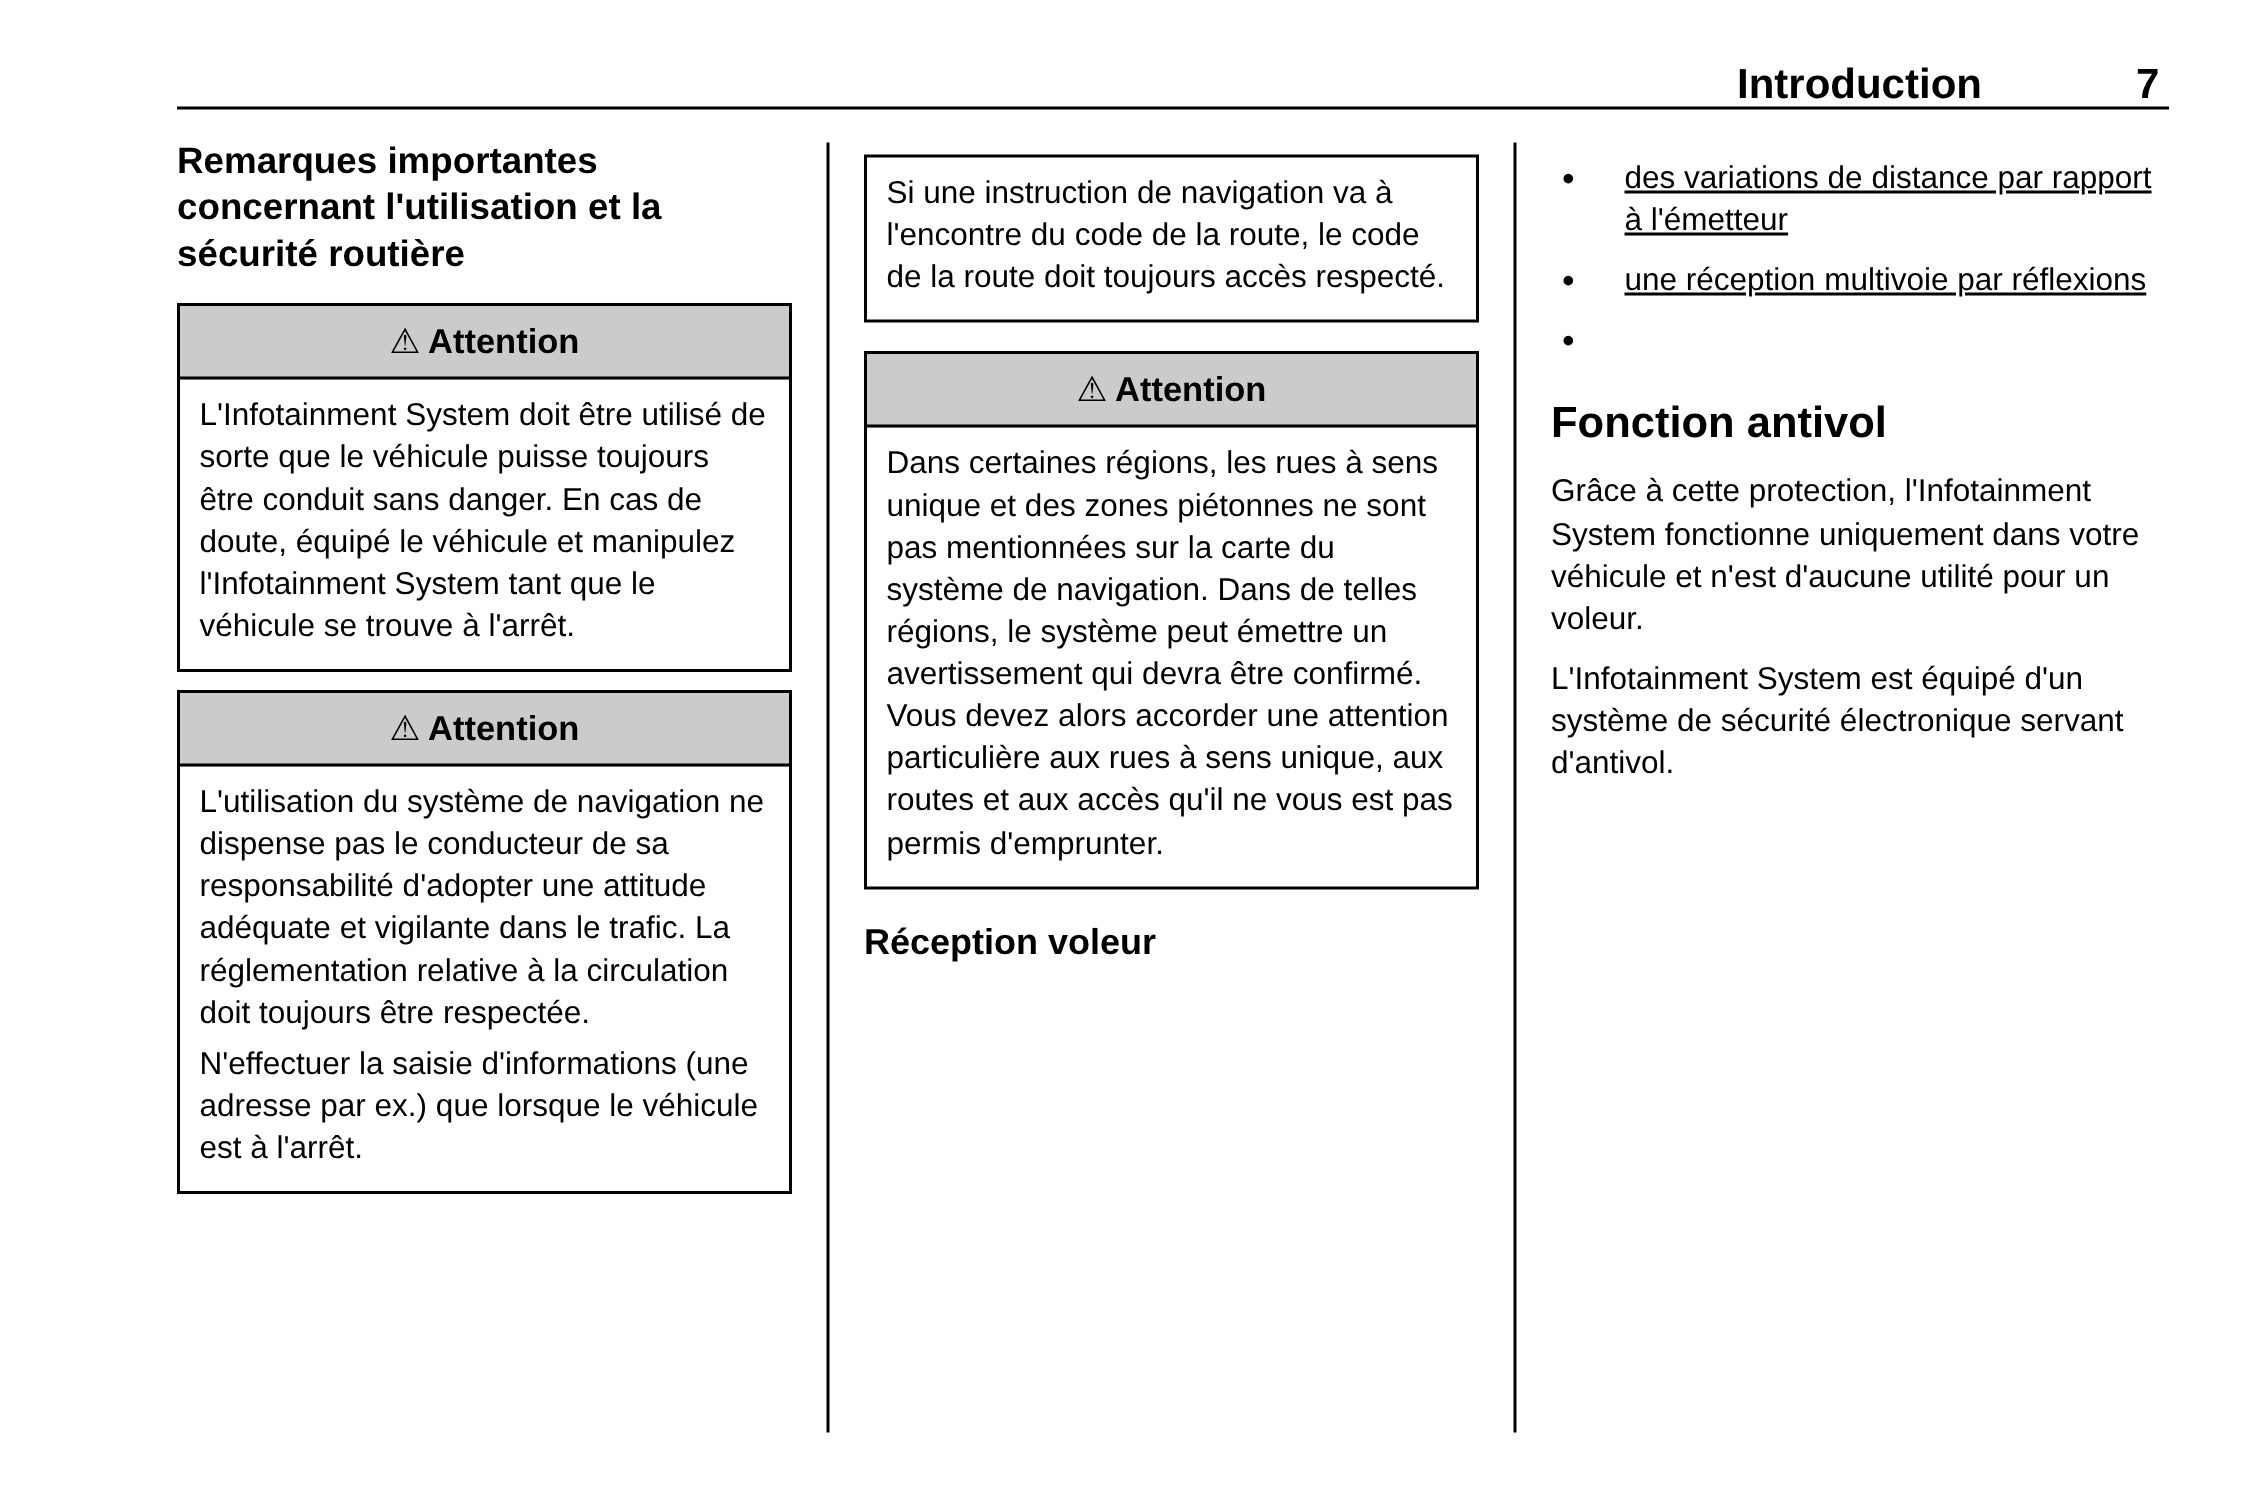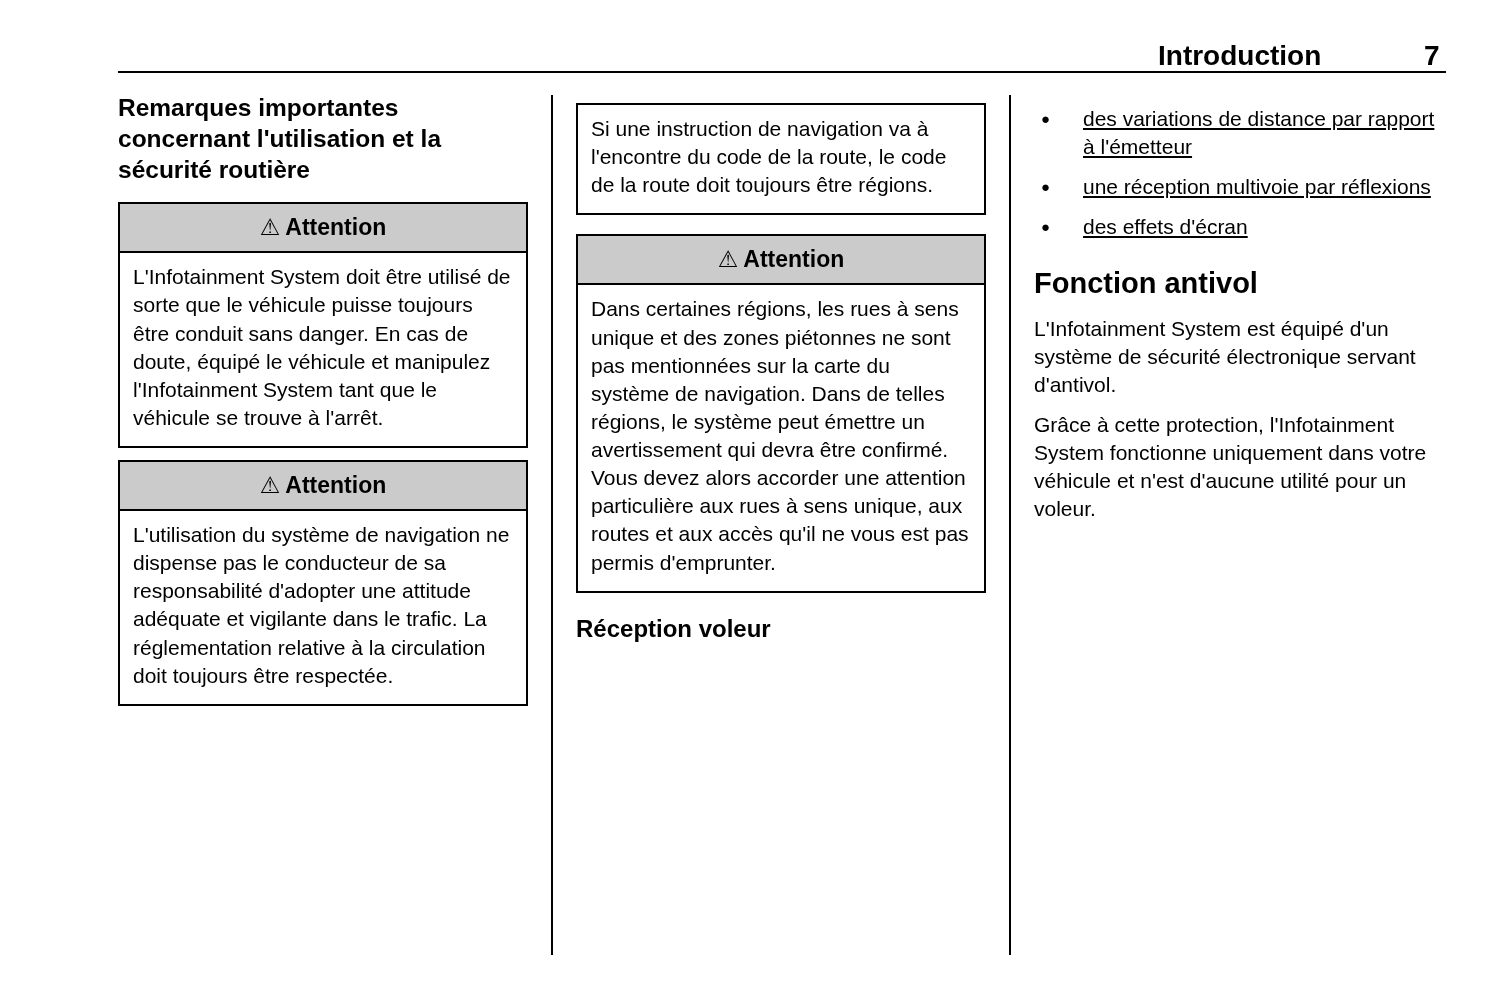--- a/index.html
+++ b/index.html
@@ -75,27 +75,28 @@
         <p>L'Infotainment System doit être utilisé de sorte que le véhicule puisse toujours être conduit sans danger. En cas de doute, équipé le véhicule et manipulez l'Infotainment System tant que le véhicule se trouve à l'arrêt.</p>
       </div>
     </div>
 
     <div class="warning-box">
       <div class="warning-header">
         <span class="warning-icon">⚠</span><span>Attention</span>
       </div>
       <div class="warning-body">
         <p>L'utilisation du système de navigation ne dispense pas le conducteur de sa responsabilité d'adopter une attitude adéquate et vigilante dans le trafic. La réglementation relative à la circulation doit toujours être respectée.</p>
+        <p>N'effectuer la saisie d'informations (une adresse par ex.) que lorsque le véhicule est à l'arrêt.</p>
       </div>
     </div>
   </section>
 
   <section class="col col2">
     <div class="note-box">
-      <p>Si une instruction de navigation va à l'encontre du code de la route, le code de la route doit toujours être régions.</p>
+      <p>Si une instruction de navigation va à l'encontre du code de la route, le code de la route doit toujours accès respecté.</p>
     </div>
 
     <div class="warning-box">
       <div class="warning-header">
         <span class="warning-icon">⚠</span><span>Attention</span>
       </div>
       <div class="warning-body">
         <p>Dans certaines régions, les rues à sens unique et des zones piétonnes ne sont pas mentionnées sur la carte du système de navigation. Dans de telles régions, le système peut émettre un avertissement qui devra être confirmé. Vous devez alors accorder une attention particulière aux rues à sens unique, aux routes et aux accès qu'il ne vous est pas permis d'emprunter.</p>
       </div>
     </div>
@@ -108,22 +109,21 @@
       <div class="bullet-item">
         <span class="bullet-marker">●</span>
         <span class="bullet-text">des variations de distance par rapport à l'émetteur</span>
       </div>
       <div class="bullet-item">
         <span class="bullet-marker">●</span>
         <span class="bullet-text">une réception multivoie par réflexions</span>
       </div>
       <div class="bullet-item">
         <span class="bullet-marker">●</span>
-        <span class="bullet-text">des effets d'écran</span>
       </div>
     </div>
 
     <h2 class="h2-heading">Fonction antivol</h2>
+    <p class="para">Grâce à cette protection, l'Infotainment System fonctionne uniquement dans votre véhicule et n'est d'aucune utilité pour un voleur.</p>
     <p class="para">L'Infotainment System est équipé d'un système de sécurité électronique servant d'antivol.</p>
-    <p class="para">Grâce à cette protection, l'Infotainment System fonctionne uniquement dans votre véhicule et n'est d'aucune utilité pour un voleur.</p>
   </section>
 
 </div>
 
 </body></html>

